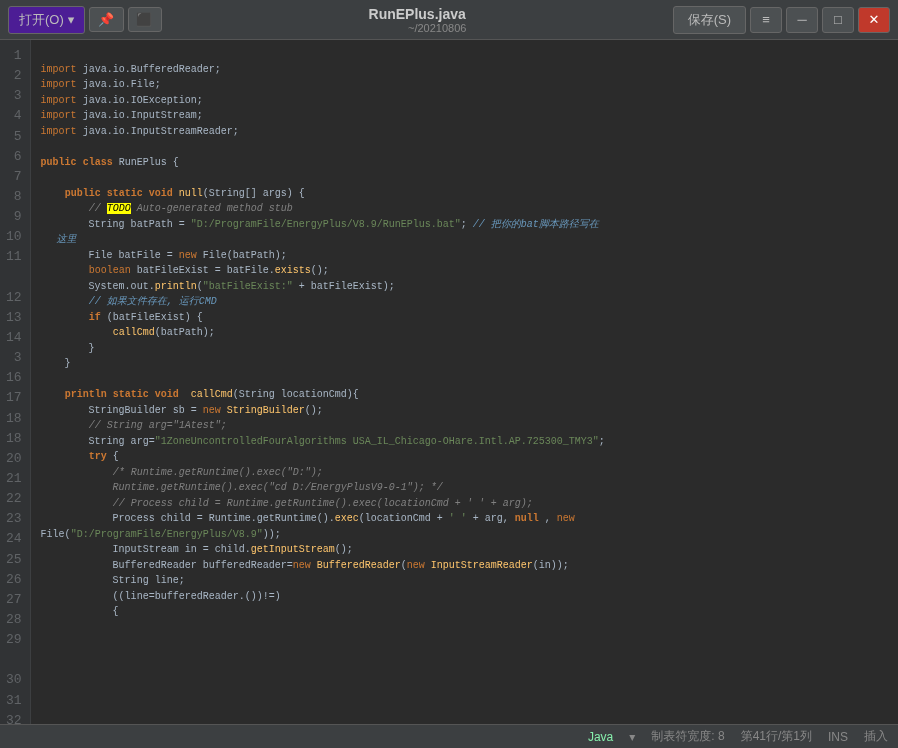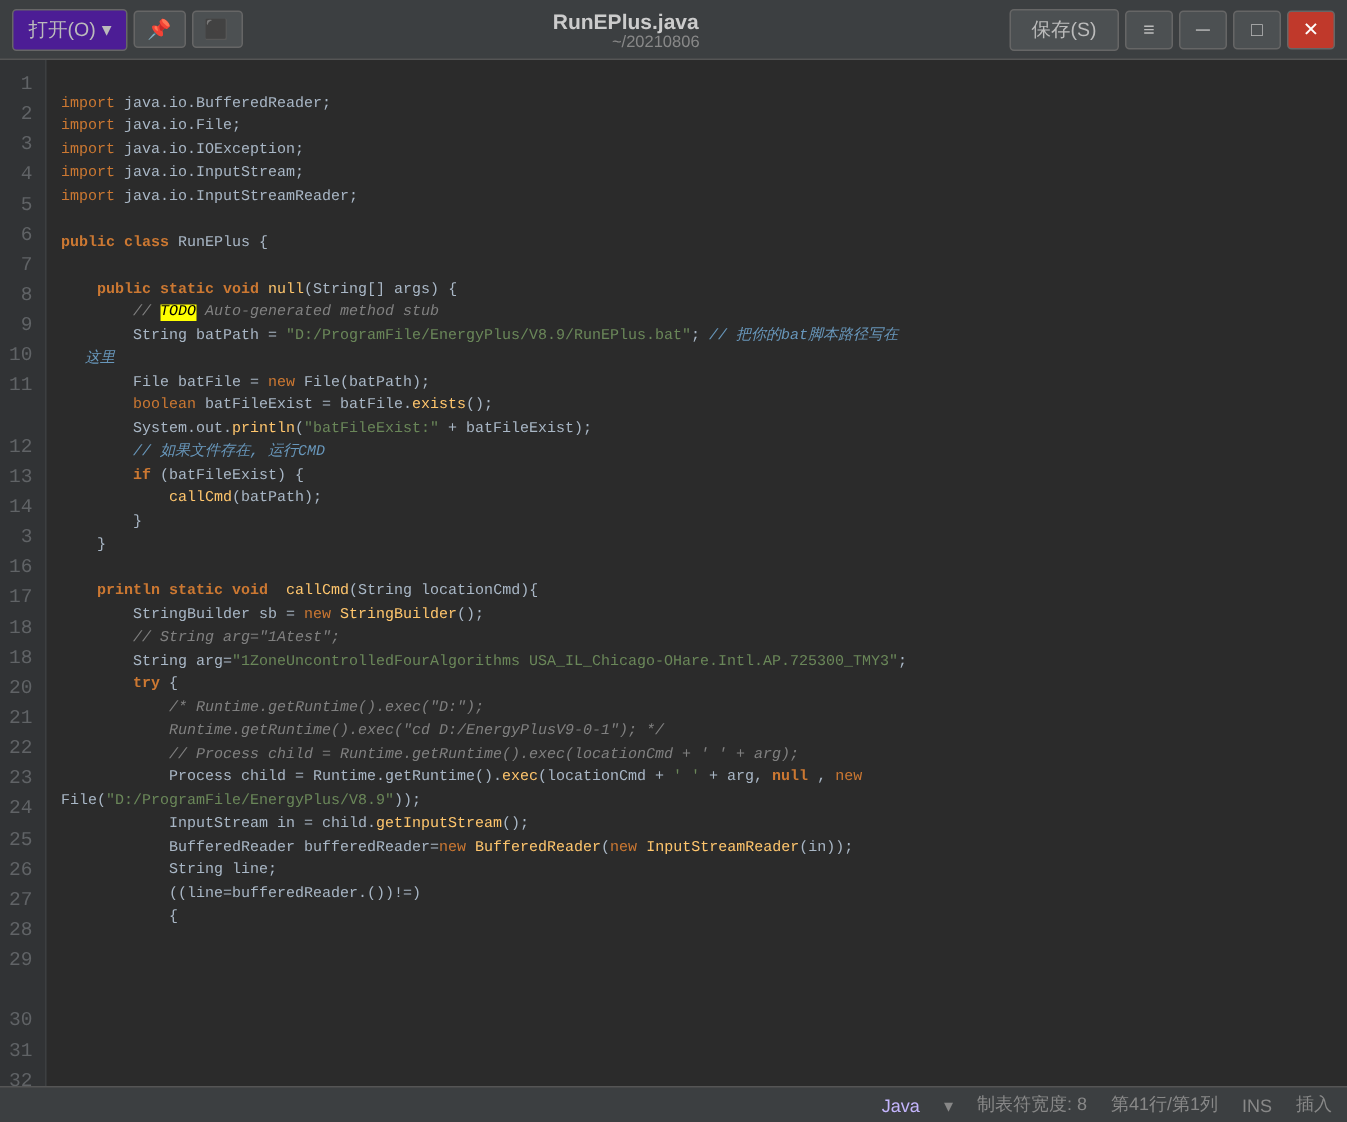--- a/index.html
+++ b/index.html
@@ -146,21 +146,21 @@
       justify-content: flex-end;
       padding: 0 10px;
       gap: 16px;
       font-size: 12px;
       font-family: sans-serif;
       color: #888;
       border-top: 1px solid #555;
       flex-shrink: 0;
     }
     .status-item { color: #888; }
-    .status-lang { color: #c4b5fd; }
+    .status-lang { color: #86efac; }
   </style>
 </head>
 <body>
 
 <div id="titlebar">
   <div id="titlebar-left">
     <button class="tb-btn">
       <span>打开(O)</span>
       <span>▾</span>
     </button>

